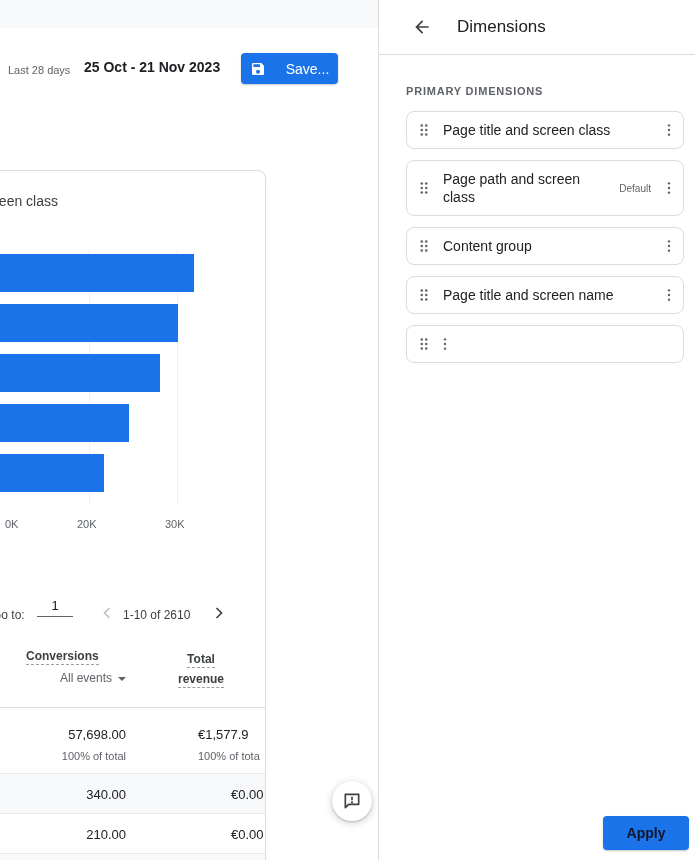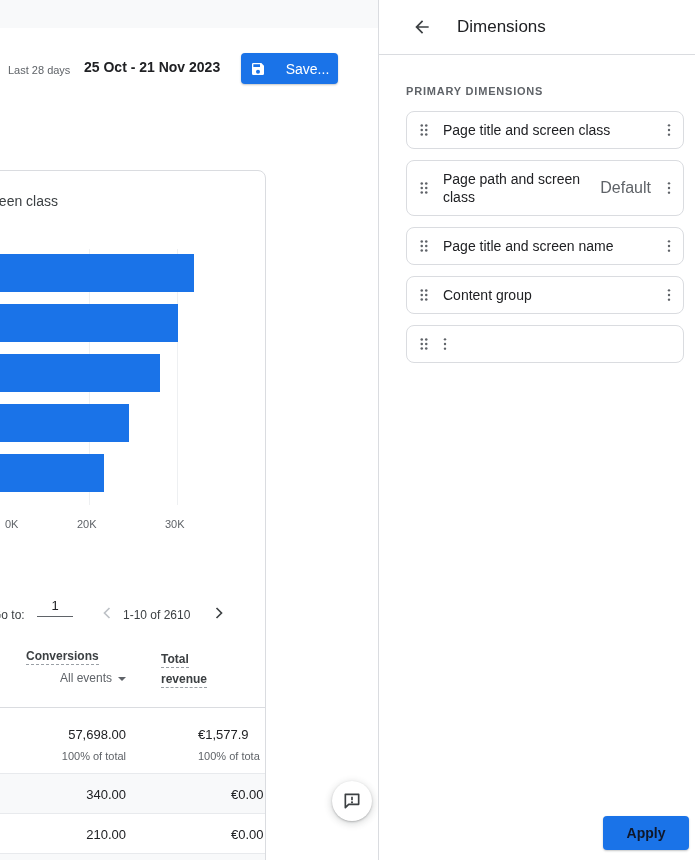--- a/index.html
+++ b/index.html
@@ -32,21 +32,21 @@
                 padding:3px 0; font-family:"Liberation Sans", sans-serif; }
   .pg-btn { position:absolute; top:432px; background:none; border:none; padding:0; cursor:pointer; }
   .pg-prev { left:126px; color:#bdc1c6; }
   .pg-next { left:238px; color:#3c4043; }
   .pg-range { position:absolute; left:152px; top:437px; font-size:12px; color:#3c4043; }
 
   .th-conv { position:absolute; left:55px; top:478px; width:100px; text-align:left;
              font-size:12px; font-weight:700; color:#3c4043; cursor:pointer; }
   .th-conv-sub { position:absolute; left:55px; top:500px; width:100px; text-align:right;
                  font-size:12px; color:#5f6368; cursor:pointer; white-space:nowrap; }
-  .th-rev { position:absolute; left:190px; top:478px; width:80px; text-align:left;
+  .th-rev { position:absolute; left:190px; top:478px; width:80px; text-align:center;
             font-size:12px; font-weight:700; color:#3c4043; line-height:20px; cursor:pointer; }
   .dash-u { border-bottom:1px dashed #9aa0a6; padding-bottom:1px; }
   .caret-sm { display:inline-block; width:0; height:0; border-left:4px solid transparent;
               border-right:4px solid transparent; border-top:4px solid #5f6368;
               margin-left:6px; vertical-align:middle; }
   .th-border { position:absolute; left:0; top:536px; width:100%; height:1px; background:#dadce0; }
 
   .tot-conv { position:absolute; left:55px; top:556px; width:100px; text-align:right; font-size:13px; color:#202124; }
   .tot-conv-sub { position:absolute; left:55px; top:579px; width:100px; text-align:right; font-size:11px; color:#5f6368; }
   .tot-rev { position:absolute; left:227px; top:556px; font-size:13px; color:#202124; white-space:nowrap; }
@@ -74,21 +74,21 @@
   .panel-title { font-size:17px; color:#202124; }
   .section-label { margin:30px 0 14px 27px; font-size:11px; font-weight:700; color:#5f6368;
                    letter-spacing:.8px; }
   .dim-list { margin:0 11px 0 27px; }
   .dim-item { display:flex; align-items:center; border:1px solid #dadce0; border-radius:8px;
               min-height:38px; margin-bottom:11px; padding:0 4px 0 8px; background:#fff; cursor:grab; }
   .dim-item .handle { display:flex; width:20px; cursor:grab; }
   .dim-item .label { flex:1; font-size:14px; color:#202124; margin-left:8px; line-height:18px; }
   .dim-item.multiline { padding-top:9px; padding-bottom:9px; }
   .dim-item.multiline .label { flex:0 0 150px; }
-  .badge { margin-left:auto; font-size:16px; color:#5f6368; padding-right:8px; }
+  .badge { margin-left:auto; font-size:10px; color:#5f6368; padding-right:8px; }
   .kebab-btn { background:none; border:none; padding:2px; cursor:pointer; display:flex; }
   .add-dim { margin:1px 11px 0 27px; height:44px; border:2px solid #1a73e8; border-radius:4px;
              display:flex; align-items:center; padding:0 14px; cursor:pointer; background:#fff; width:279px;
              font-family:"Liberation Sans", sans-serif; }
   .add-dim .ph { flex:1; text-align:left; font-size:14px; color:#5f6368; }
   .caret-dn { width:0; height:0; border-left:5px solid transparent; border-right:5px solid transparent;
               border-top:6px solid #3c4043; }
   .apply-btn { position:absolute; right:6px; bottom:10px; width:86px; height:34px; background:#1a73e8;
                border:none; border-radius:4px; color:#0f172a; font-size:14px; font-weight:700; cursor:pointer;
                font-family:"Liberation Sans", sans-serif; box-shadow:0 1px 2px rgba(60,64,67,.3); }
@@ -243,42 +243,42 @@
       <span class="handle">
         <svg width="18" height="18" viewBox="0 0 24 24" fill="#5f6368">
             <circle cx="9" cy="6" r="1.7"></circle>
             <circle cx="15" cy="6" r="1.7"></circle>
             <circle cx="9" cy="12" r="1.7"></circle>
             <circle cx="15" cy="12" r="1.7"></circle>
             <circle cx="9" cy="18" r="1.7"></circle>
             <circle cx="15" cy="18" r="1.7"></circle>
           </svg>
       </span>
+      <span class="label">Content group</span>
+      <button class="kebab-btn">
+        <svg width="16" height="16" viewBox="0 0 24 24" fill="#5f6368">
+            <circle cx="12" cy="5" r="1.8"></circle>
+            <circle cx="12" cy="12" r="1.8"></circle>
+            <circle cx="12" cy="19" r="1.8"></circle>
+          </svg>
+      </button>
+    </div>
+
+    <div class="dim-item">
+      <span class="handle">
+        <svg width="18" height="18" viewBox="0 0 24 24" fill="#5f6368">
+            <circle cx="9" cy="6" r="1.7"></circle>
+            <circle cx="15" cy="6" r="1.7"></circle>
+            <circle cx="9" cy="12" r="1.7"></circle>
+            <circle cx="15" cy="12" r="1.7"></circle>
+            <circle cx="9" cy="18" r="1.7"></circle>
+            <circle cx="15" cy="18" r="1.7"></circle>
+          </svg>
+      </span>
       <span class="label">Page title and screen name</span>
-      <button class="kebab-btn">
-        <svg width="16" height="16" viewBox="0 0 24 24" fill="#5f6368">
-            <circle cx="12" cy="5" r="1.8"></circle>
-            <circle cx="12" cy="12" r="1.8"></circle>
-            <circle cx="12" cy="19" r="1.8"></circle>
-          </svg>
-      </button>
-    </div>
-
-    <div class="dim-item">
-      <span class="handle">
-        <svg width="18" height="18" viewBox="0 0 24 24" fill="#5f6368">
-            <circle cx="9" cy="6" r="1.7"></circle>
-            <circle cx="15" cy="6" r="1.7"></circle>
-            <circle cx="9" cy="12" r="1.7"></circle>
-            <circle cx="15" cy="12" r="1.7"></circle>
-            <circle cx="9" cy="18" r="1.7"></circle>
-            <circle cx="15" cy="18" r="1.7"></circle>
-          </svg>
-      </span>
-      <span class="label">Content group</span>
       <button class="kebab-btn">
         <svg width="16" height="16" viewBox="0 0 24 24" fill="#5f6368">
             <circle cx="12" cy="5" r="1.8"></circle>
             <circle cx="12" cy="12" r="1.8"></circle>
             <circle cx="12" cy="19" r="1.8"></circle>
           </svg>
       </button>
     </div>
 
     <div class="dim-item">

